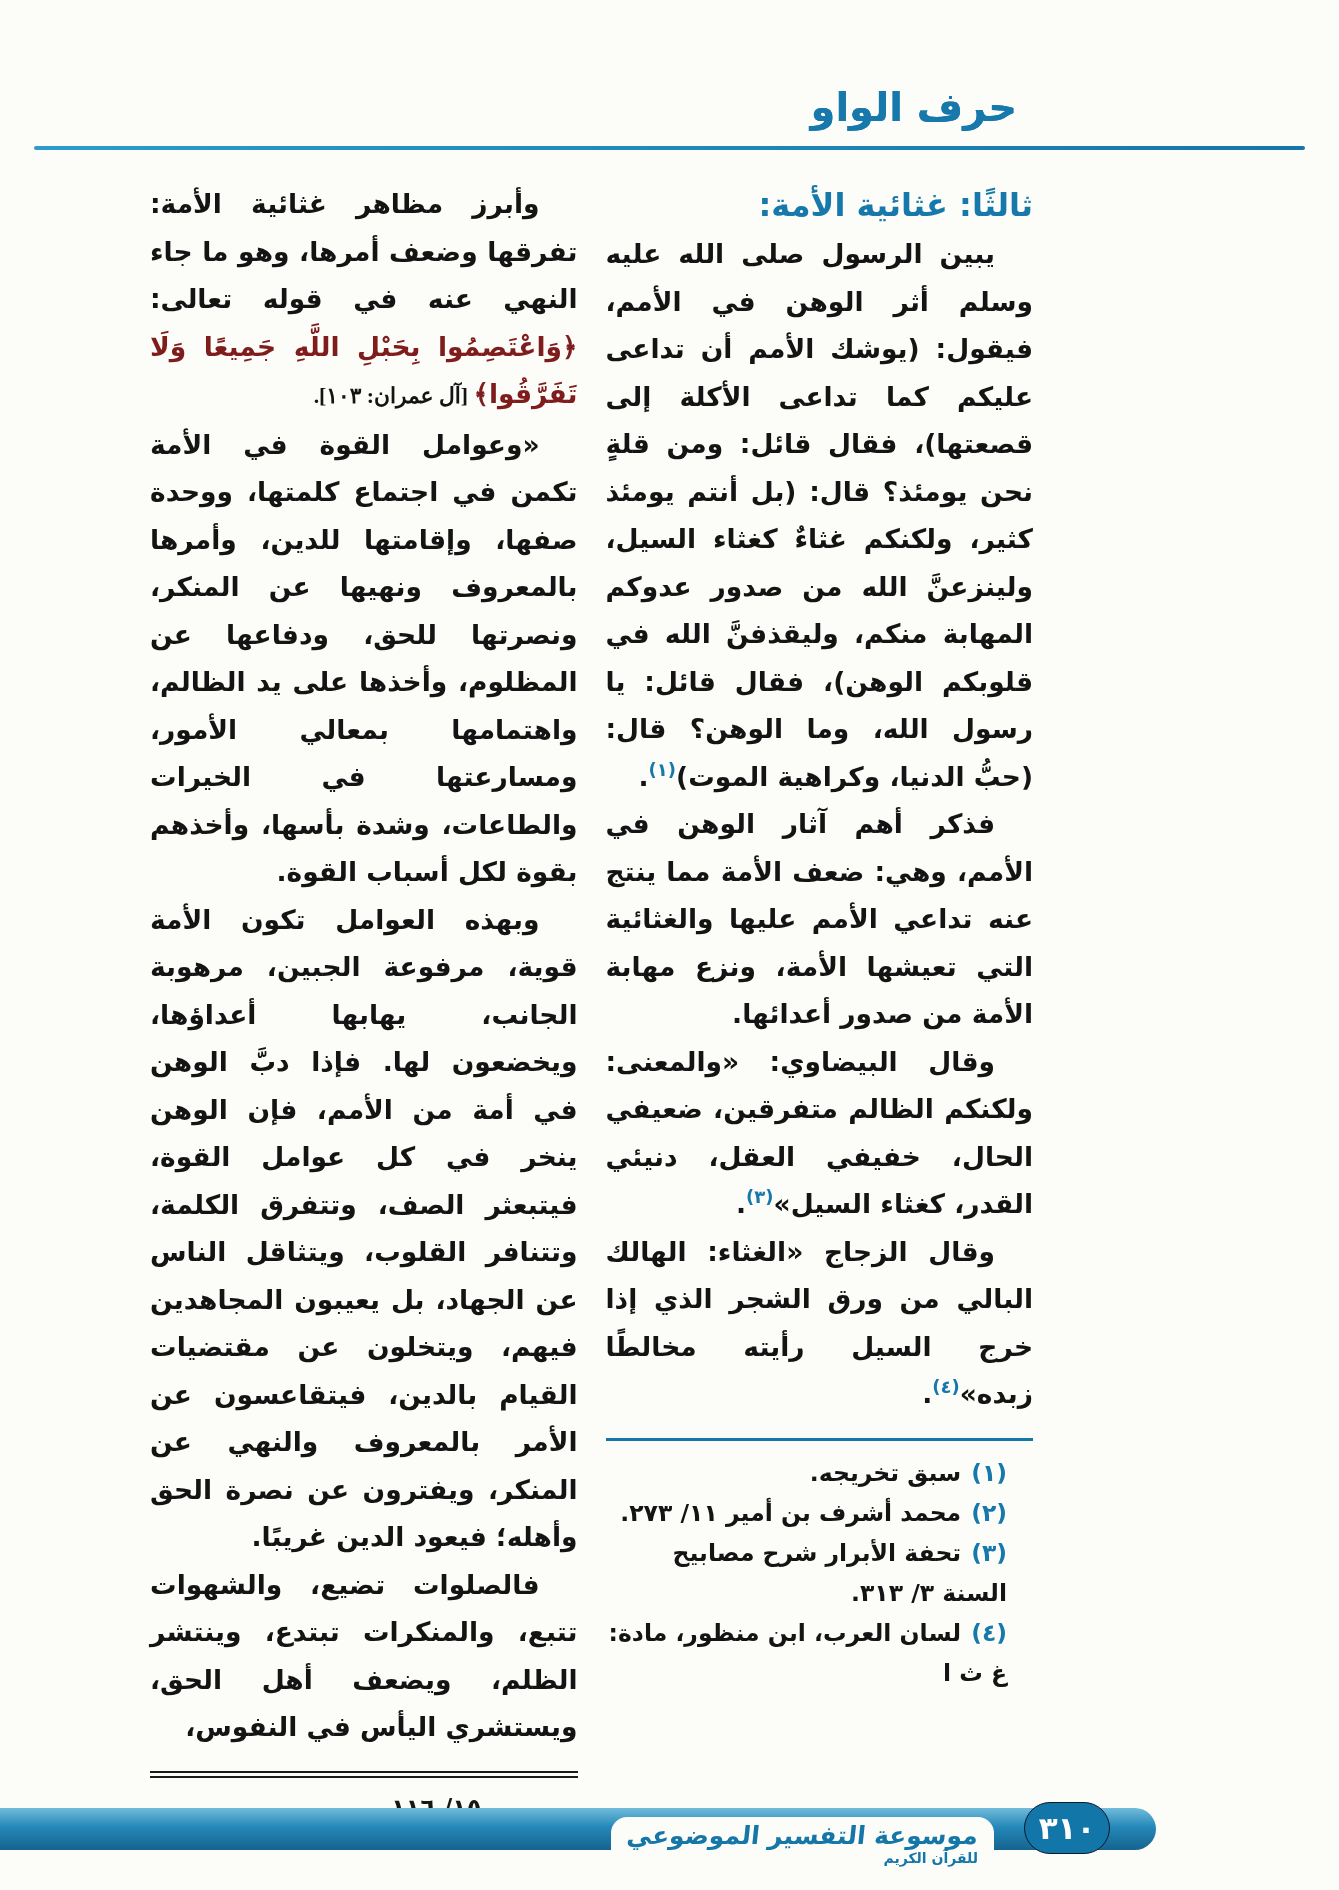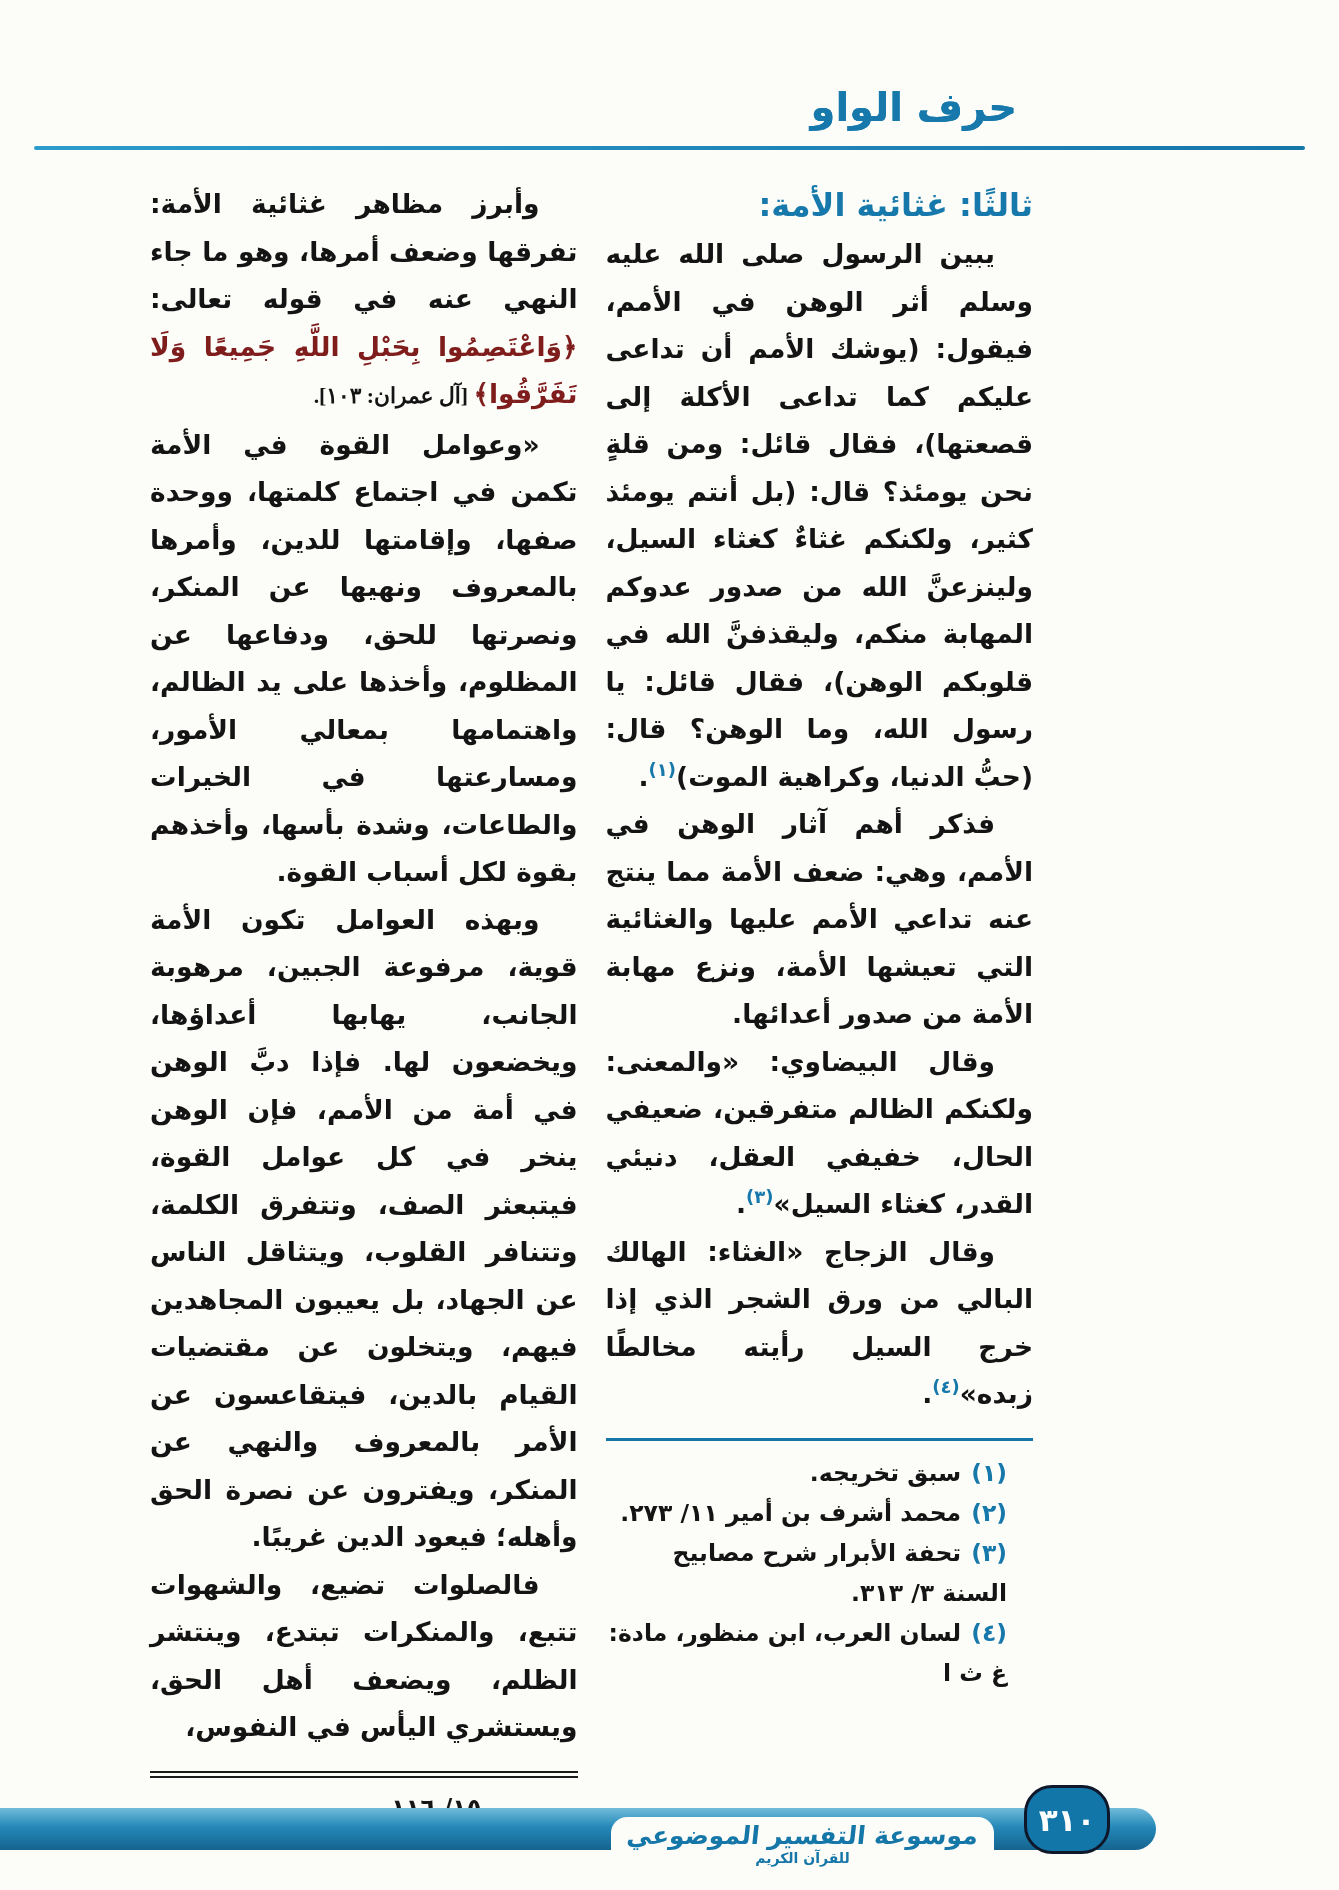--- a/index.html
+++ b/index.html
@@ -84,27 +84,27 @@
   .logo{
     position:absolute; bottom:18px; right:345px;
     z-index:2;
     background:#fcfcf9;
     border-radius:16px;
     padding:4px 16px 6px;
     text-align:center;
     color:#1576a8;
   }
   .logo-line1{ font-size:25px; font-weight:bold; transform:skewX(-6deg); }
-  .logo-line2{ font-size:14px; font-weight:bold; letter-spacing:2px; }
+  .logo-line2{ font-size:14px; font-weight:bold; letter-spacing:2px;text-align:right; }
   .page-pill{
     position:absolute; bottom:36px; right:229px;
     z-index:3;
-    width:86px; height:69px;
+    width:86px; height:52px;
     background:#1276a9;
-    border:3px solid #0f172a;
+    border:1px solid #0f172a;
     border-radius:28px;
     display:flex; align-items:center; justify-content:center;
     color:#ffffff; font-size:31px; font-weight:bold;
   }
 </style>
 </head>
 <body>
 
 <div class="page">
 

